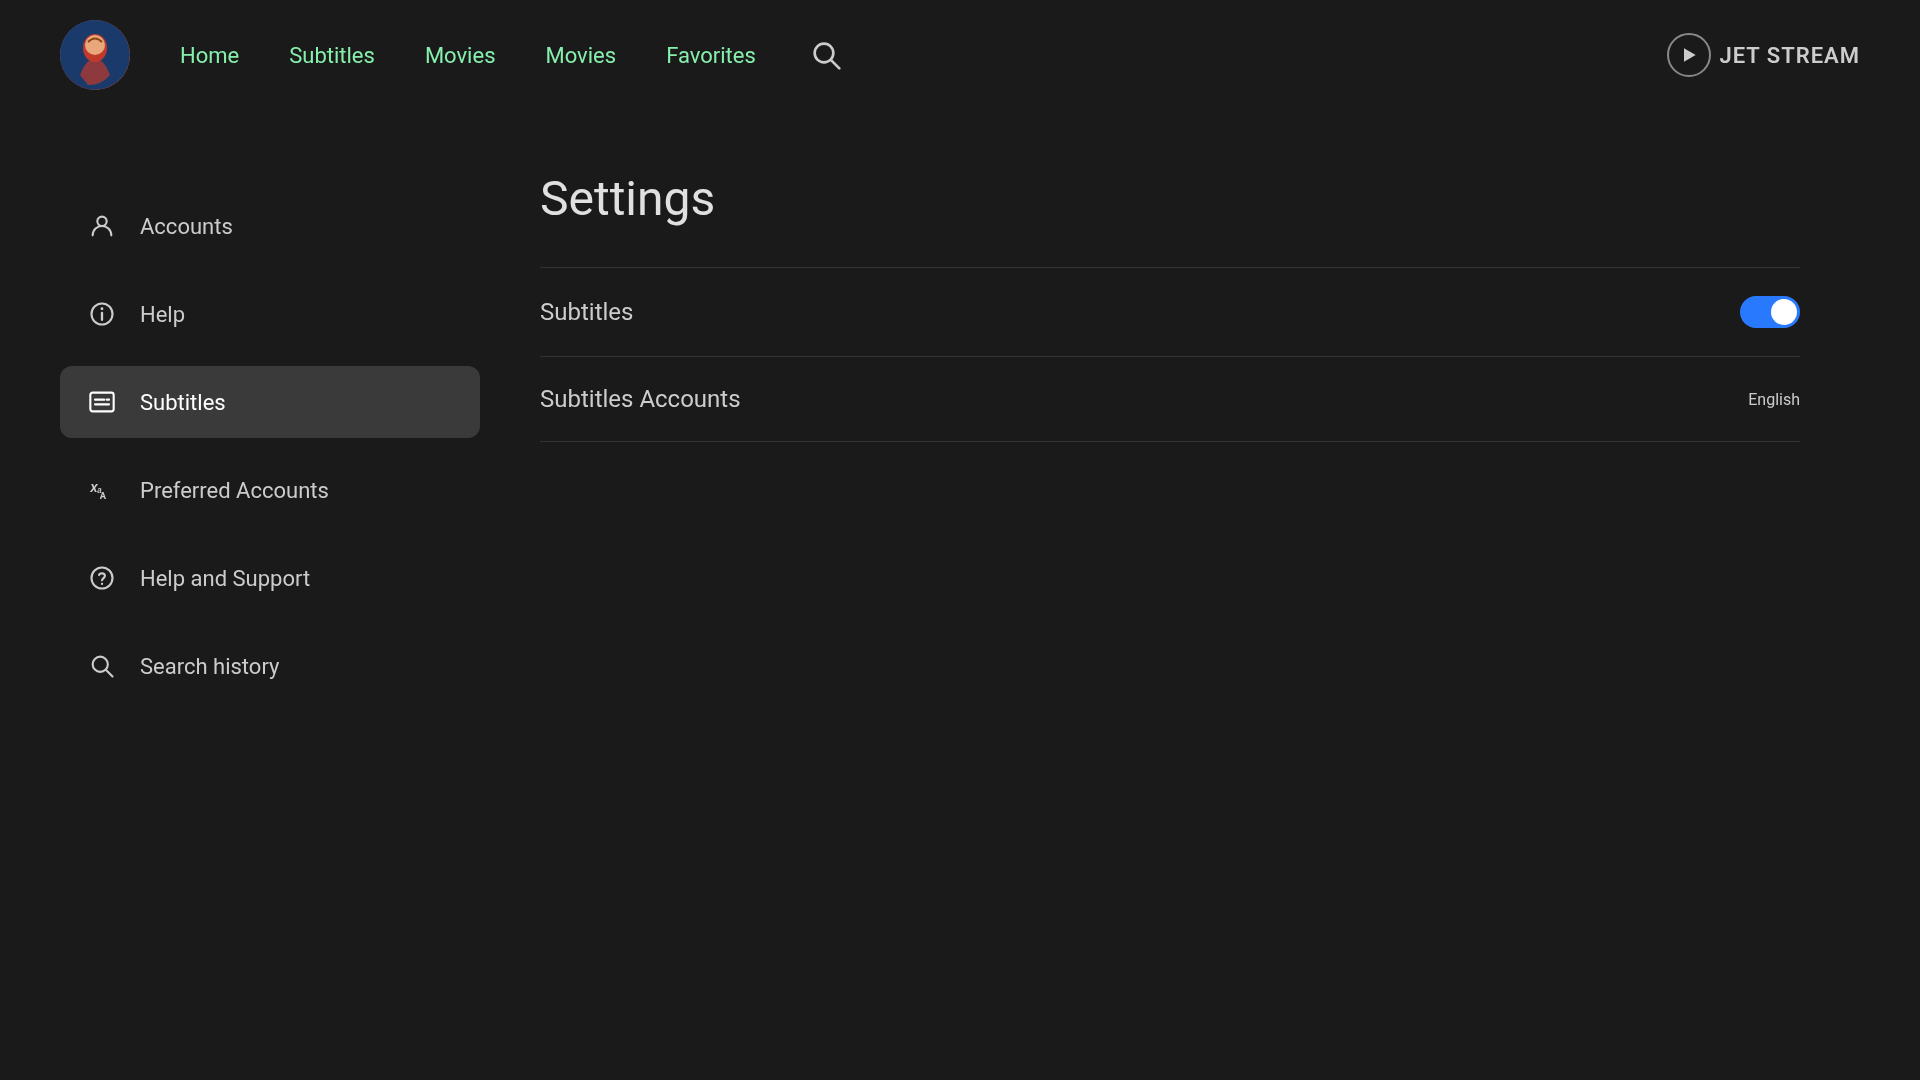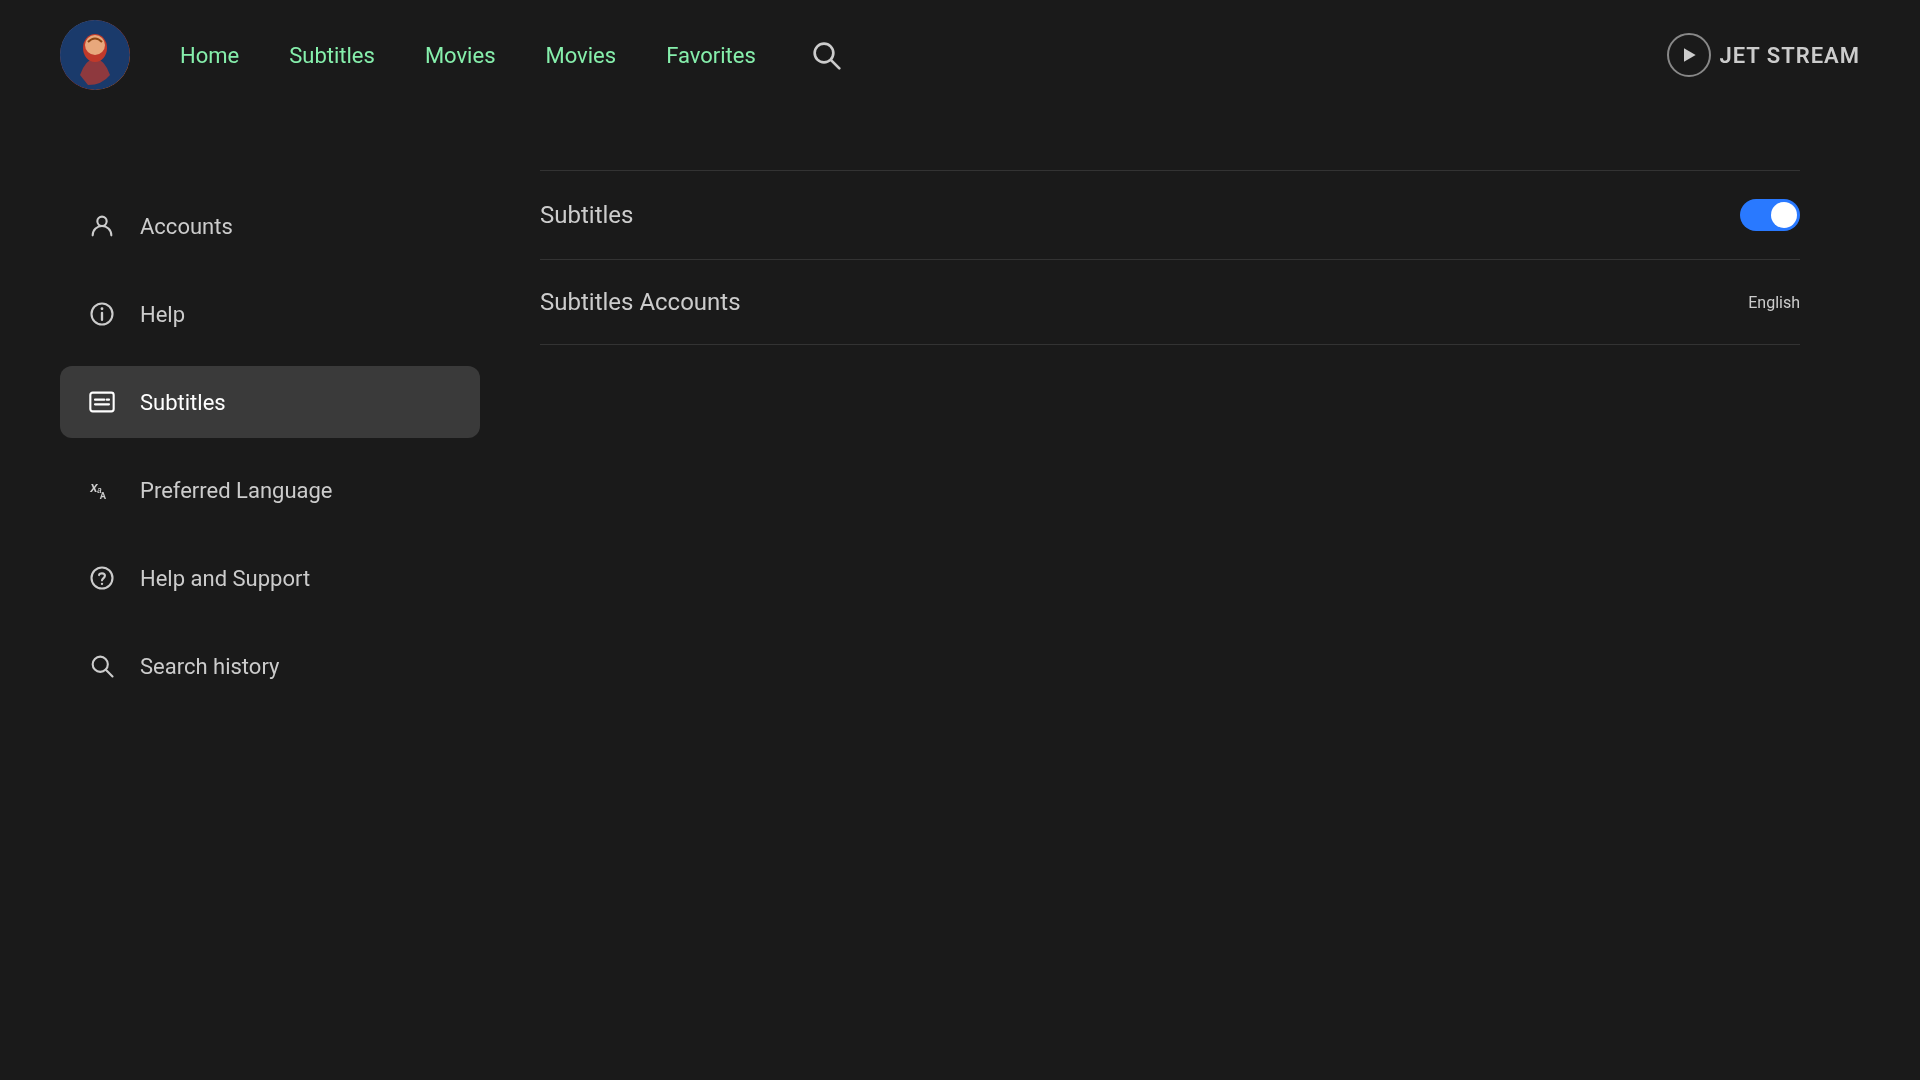--- a/index.html
+++ b/index.html
@@ -276,21 +276,21 @@
         <line x1="16" y1="10" x2="18" y2="10" stroke-width="1.8" stroke-linecap="round"></line>
       </svg>
       <span>Subtitles</span>
     </div>
 
     <div class="sidebar-item">
       <svg viewBox="0 0 24 24" xmlns="http://www.w3.org/2000/svg">
         <text x="2" y="14" font-size="10" fill="currentColor" stroke="none" font-style="italic" font-weight="bold">Xₐ</text>
         <text x="10" y="20" font-size="8" fill="currentColor" stroke="none" font-weight="bold">A</text>
       </svg>
-      <span>Preferred Language</span>
+      <span>Preferred Accounts</span>
     </div>
 
     <div class="sidebar-item">
       <svg viewBox="0 0 24 24" xmlns="http://www.w3.org/2000/svg">
         <circle cx="12" cy="12" r="9" stroke-width="1.8"></circle>
         <path d="M9.5 9.5 C9.5 7.5 14.5 7.5 14.5 10 C14.5 12 12 12.5 12 14" stroke-width="1.8" stroke-linecap="round" fill="none"></path>
         <circle cx="12" cy="17" r="1" fill="currentColor" stroke="none"></circle>
       </svg>
       <span>Help and Support</span>
     </div>
@@ -299,20 +299,21 @@
       <svg viewBox="0 0 24 24" xmlns="http://www.w3.org/2000/svg">
         <circle cx="10.5" cy="10.5" r="6.5" stroke-width="1.8"></circle>
         <line x1="15.5" y1="15.5" x2="21" y2="21" stroke-width="1.8" stroke-linecap="round"></line>
       </svg>
       <span>Search history</span>
     </div>
 
   </aside>
 
   <section class="content">
+    <h1 class="settings-title">Settings</h1>
 
     <div class="settings-section">
 
       <div class="settings-row">
         <span class="settings-row-label">Subtitles</span>
         <div class="toggle">
           <div class="toggle-knob"></div>
         </div>
       </div>
 

